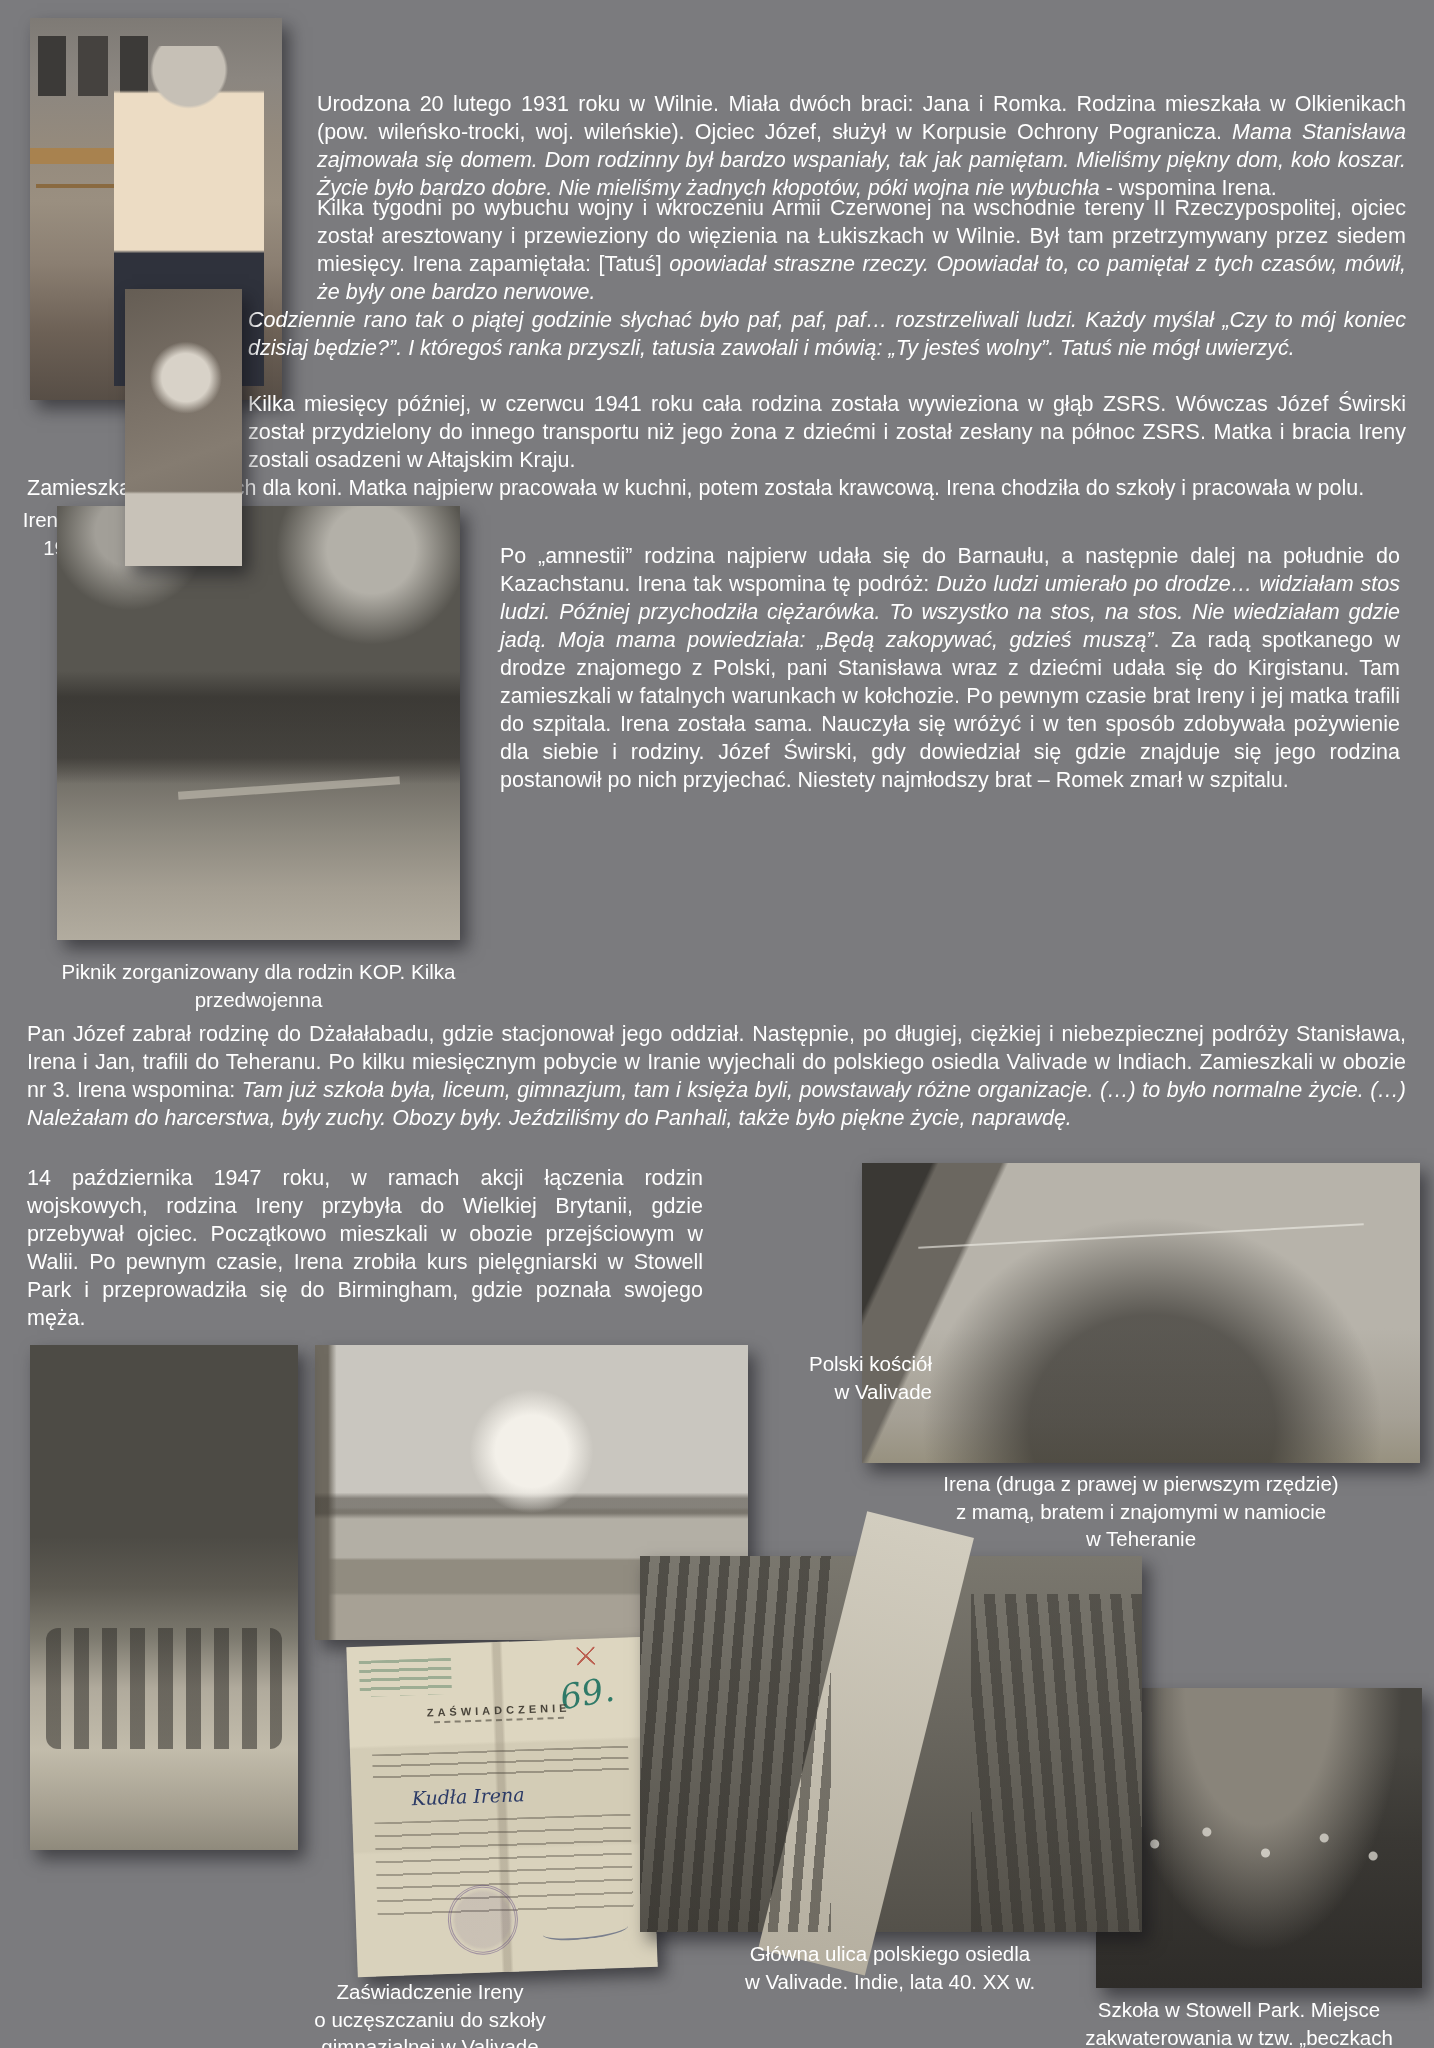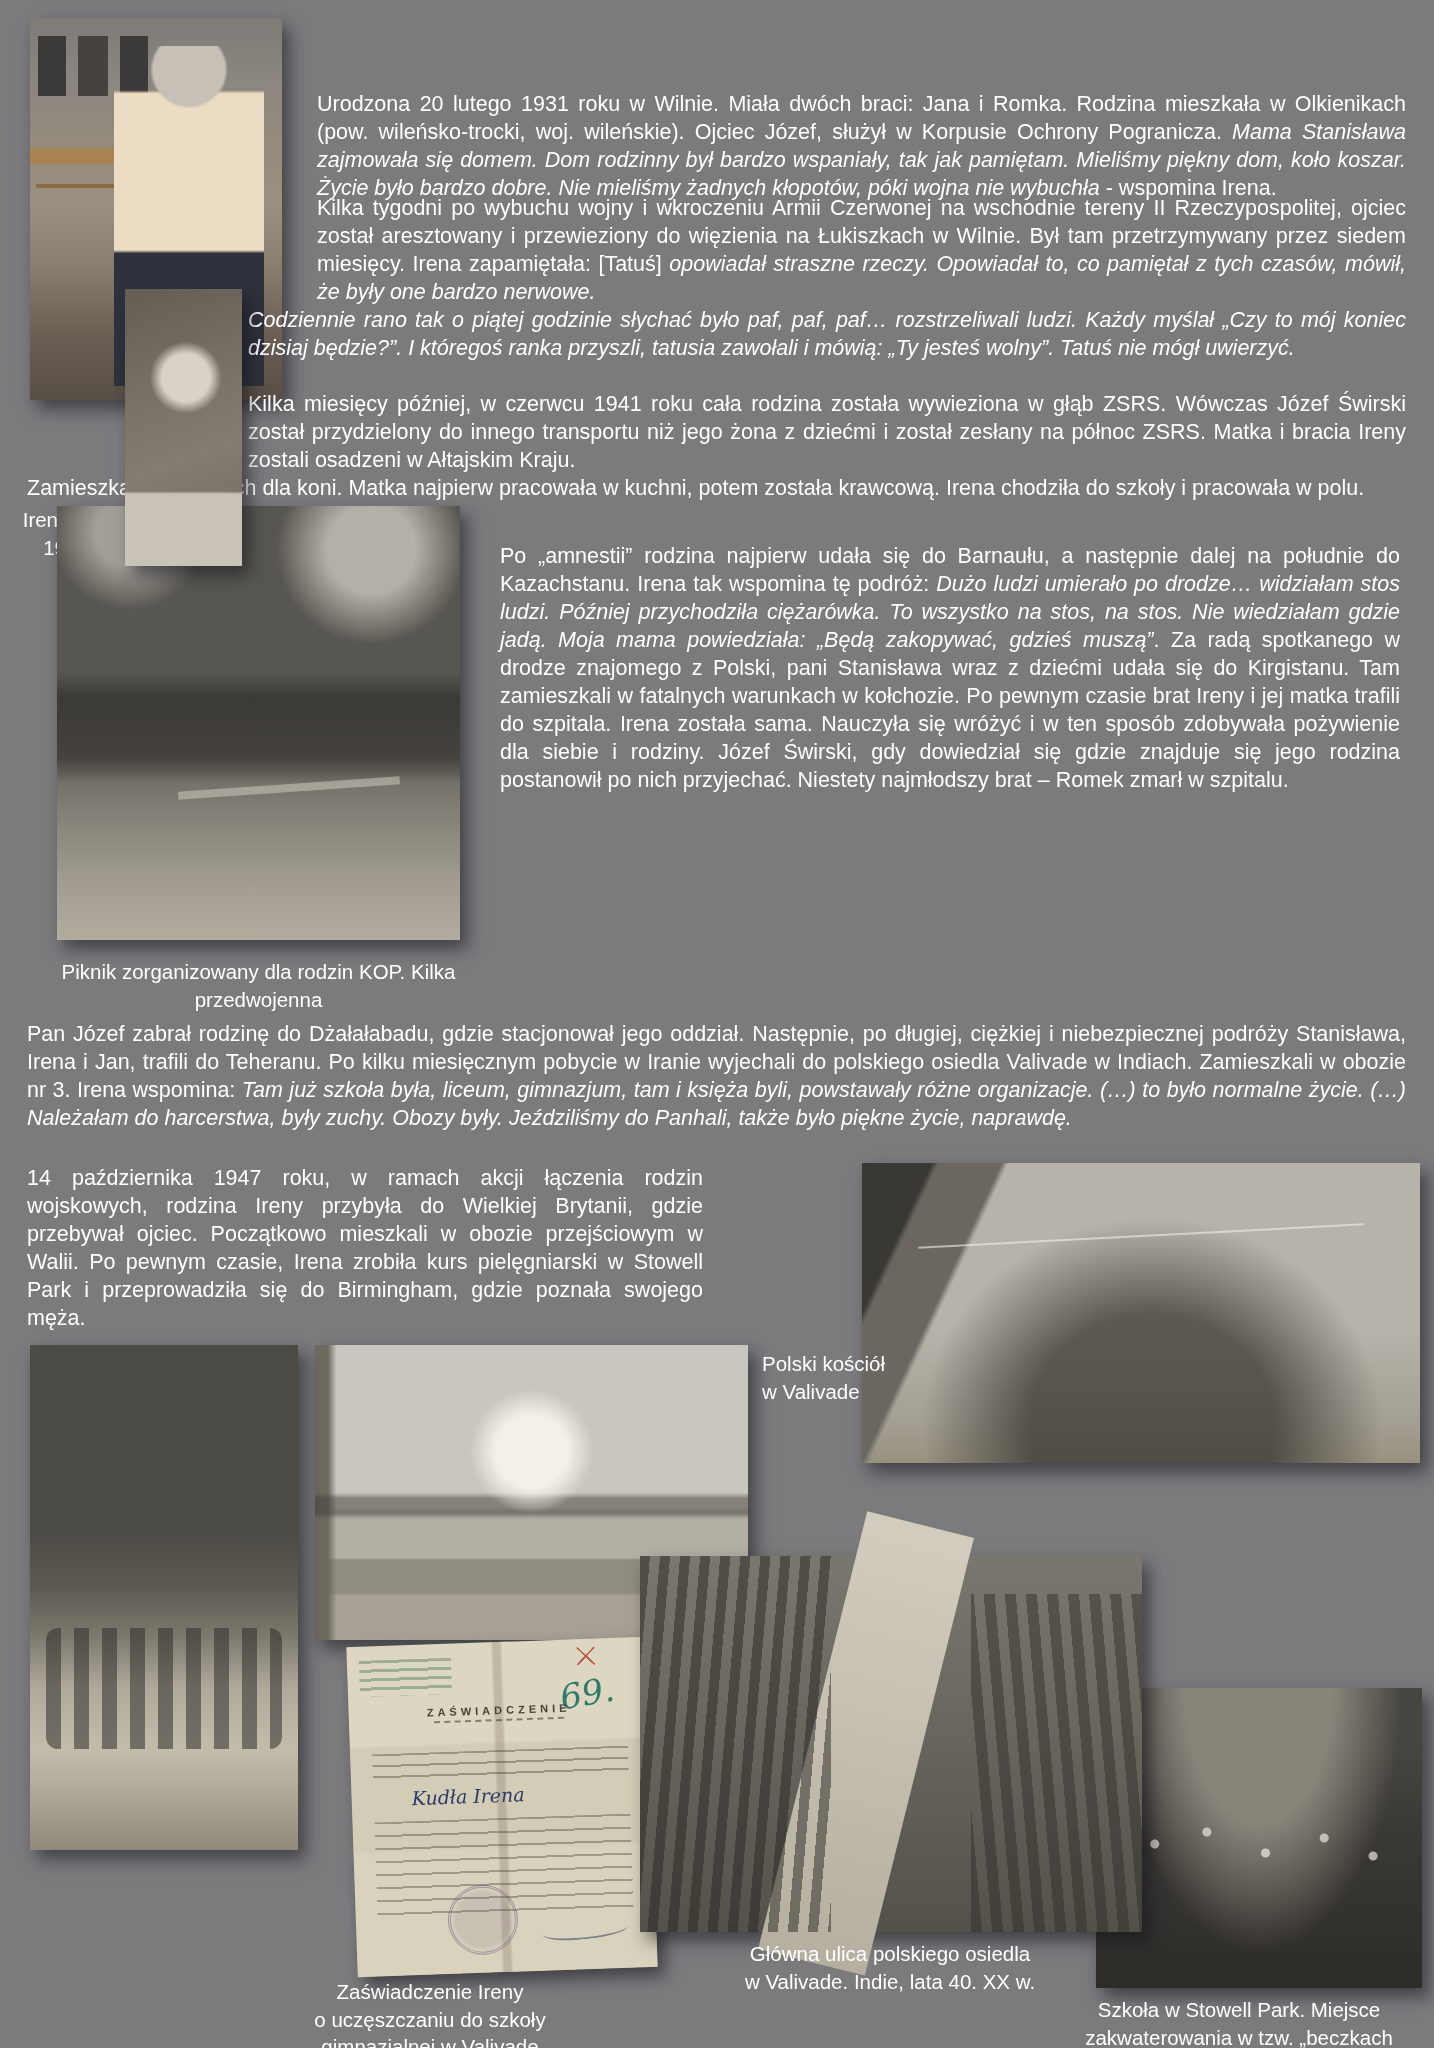--- a/index.html
+++ b/index.html
@@ -111,21 +111,21 @@
   #t-b3{left:248px;top:306px;width:1158px;}
   #t-b4{left:248px;top:390px;width:1158px;}
   #t-b5{left:27px;top:474px;width:1379px;}
   #t-b6{left:500px;top:506px;width:900px;margin-top:36px;}
   #t-b7{left:27px;top:1020px;width:1379px;}
   #t-b8{left:27px;top:1164px;width:676px;}
 
   
   #c-portrait{left:10px;top:506px;width:112px;}
   #c-picnic{left:57px;top:958px;width:403px;}
-  #c-church{left:762px;top:1350px;width:170px;}
+  #c-church{left:762px;top:1350px;width:170px;text-align:right;}
   #c-tent{left:862px;top:1470px;width:558px;}
   #c-hospital{left:14px;top:1858px;width:292px;}
   #c-street{left:730px;top:1940px;width:320px;z-index:4;}
   #c-cert{left:310px;top:1978px;width:240px;}
   #c-school{left:1052px;top:1996px;width:374px;}
 </style>
 </head>
 <body>
 
 <div class="page">
@@ -151,20 +151,23 @@
 
   <div class="photo" id="p-picnic">
     <div class="ph-layer bench"></div>
   </div>
   <div class="cap" id="c-picnic">Piknik zorganizowany dla rodzin KOP. Kilka
 przedwojenna</div>
 
   <div class="photo" id="p-tent">
     <div class="ph-layer line"></div>
   </div>
+  <div class="cap" id="c-tent">Irena (druga z prawej w pierwszym rzędzie)
+z mamą, bratem i znajomymi w namiocie
+w Teheranie</div>
 
   <div class="photo" id="p-church"></div>
   <div class="cap left" id="c-church">Polski kościół
 w Valivade</div>
 
   <div class="photo" id="p-hospital">
     <div class="ph-layer people"></div>
   </div>
 
   <div class="photo" id="p-cert">

